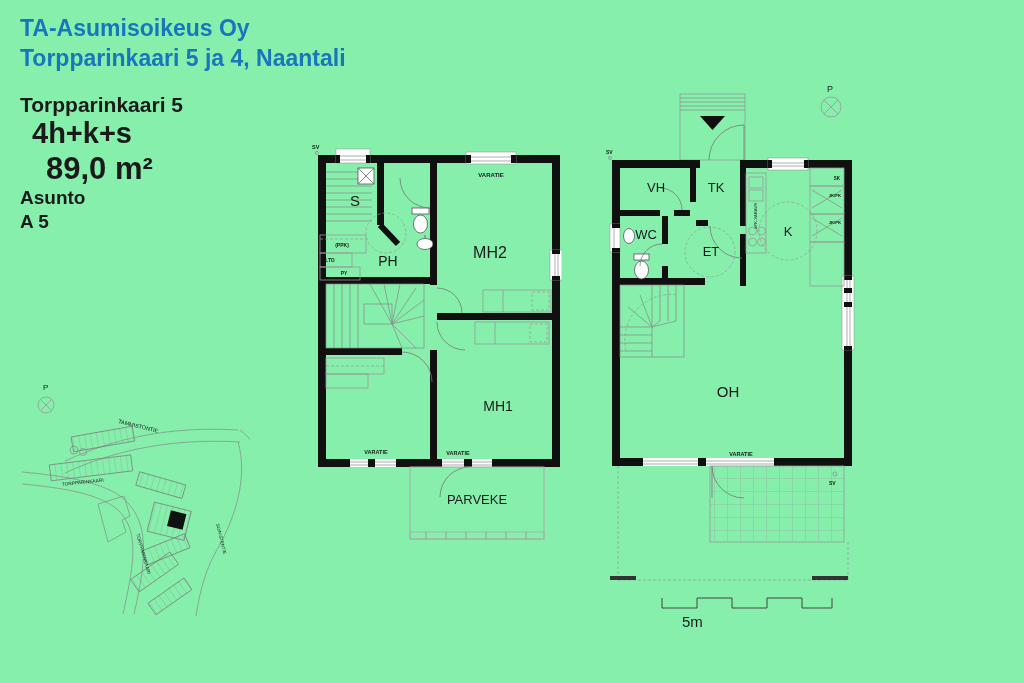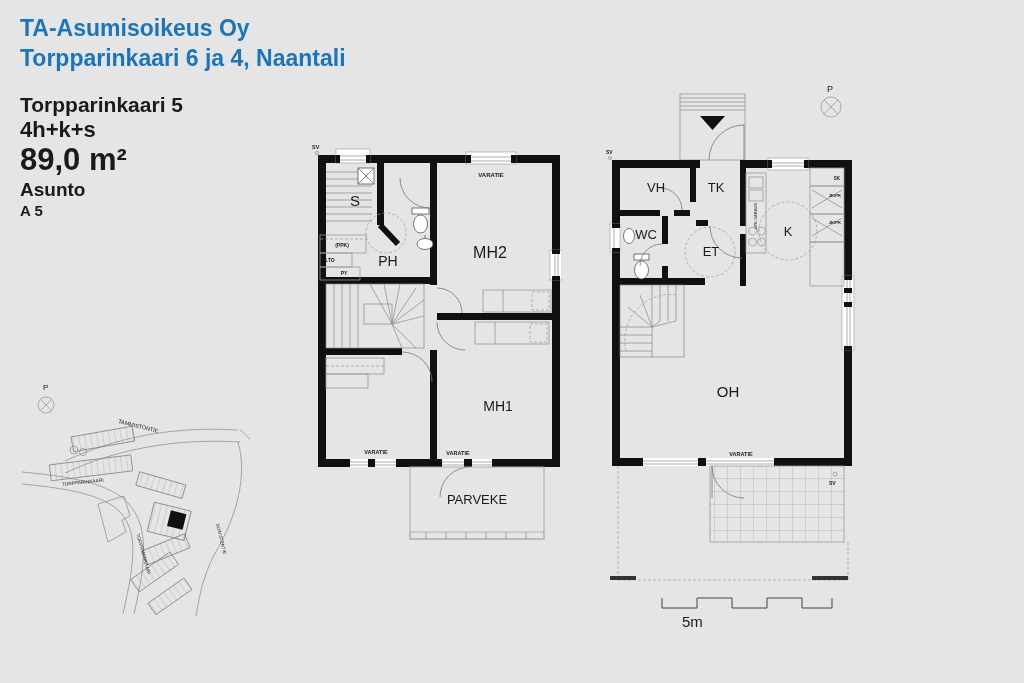--- a/index.html
+++ b/index.html
@@ -1,43 +1,43 @@
 <!DOCTYPE html>
 <html><head>
 <meta charset="utf-8">
 <style>
   html,body{margin:0;padding:0;background:#fff;}
-  .slide{position:relative;width:1024px;height:683px;background:#e5e5e5;overflow:hidden;
+  .slide{position:relative;width:1024px;height:683px;background:#86efac;overflow:hidden;
          font-family:"Liberation Sans",sans-serif;color:#1a1a1a;}
   .hdr{position:absolute;left:20px;top:14px;font-size:23px;line-height:1.3;font-weight:bold;color:#1a75bc;}
   .info{position:absolute;left:20px;top:92px;}
   .info .street{font-size:21px;font-weight:bold;line-height:1.2;}
-  .info .type{font-size:22px;font-weight:bold;line-height:1.15;}
-  .info .area{font-size:31px;font-weight:bold;line-height:1.15;}
+  .info .type{font-size:29px;font-weight:bold;line-height:1.15;margin-left:12px;}
+  .info .area{font-size:31px;font-weight:bold;line-height:1.15;margin-left:26px;}
   .info .asunto{font-size:19px;font-weight:bold;line-height:1.25;}
-  .info .code{font-size:15px;font-weight:bold;line-height:1.25;}
+  .info .code{font-size:19px;font-weight:bold;line-height:1.25;}
   svg{position:absolute;}
   svg text{font-family:"Liberation Sans",sans-serif;fill:#1a1a1a;}
   .wall{fill:#101010;}
   .thin{stroke:#888;stroke-width:0.7;fill:none;}
   .thin2{stroke:#999;stroke-width:0.8;fill:none;}
   .fixture{stroke:#555;stroke-width:0.8;fill:#fff;}
   .arc{stroke:#777;stroke-width:0.8;fill:none;}
   .dash{stroke:#999;stroke-width:0.7;fill:none;stroke-dasharray:3 2;}
   .win{fill:#fff;}
   .winline{stroke:#777;stroke-width:0.6;}
 </style>
 </head>
 <body>
 
 <div class="slide">
 
   <div class="hdr">
     <div>TA-Asumisoikeus Oy</div>
-    <div>Torpparinkaari 6 ja 4, Naantali</div>
+    <div>Torpparinkaari 5 ja 4, Naantali</div>
   </div>
 
   <div class="info">
     <div class="street">Torpparinkaari 5</div>
     <div class="type">4h+k+s</div>
     <div class="area">89,0 m²</div>
     <div class="asunto">Asunto</div>
     <div class="code">A 5</div>
   </div>
 

